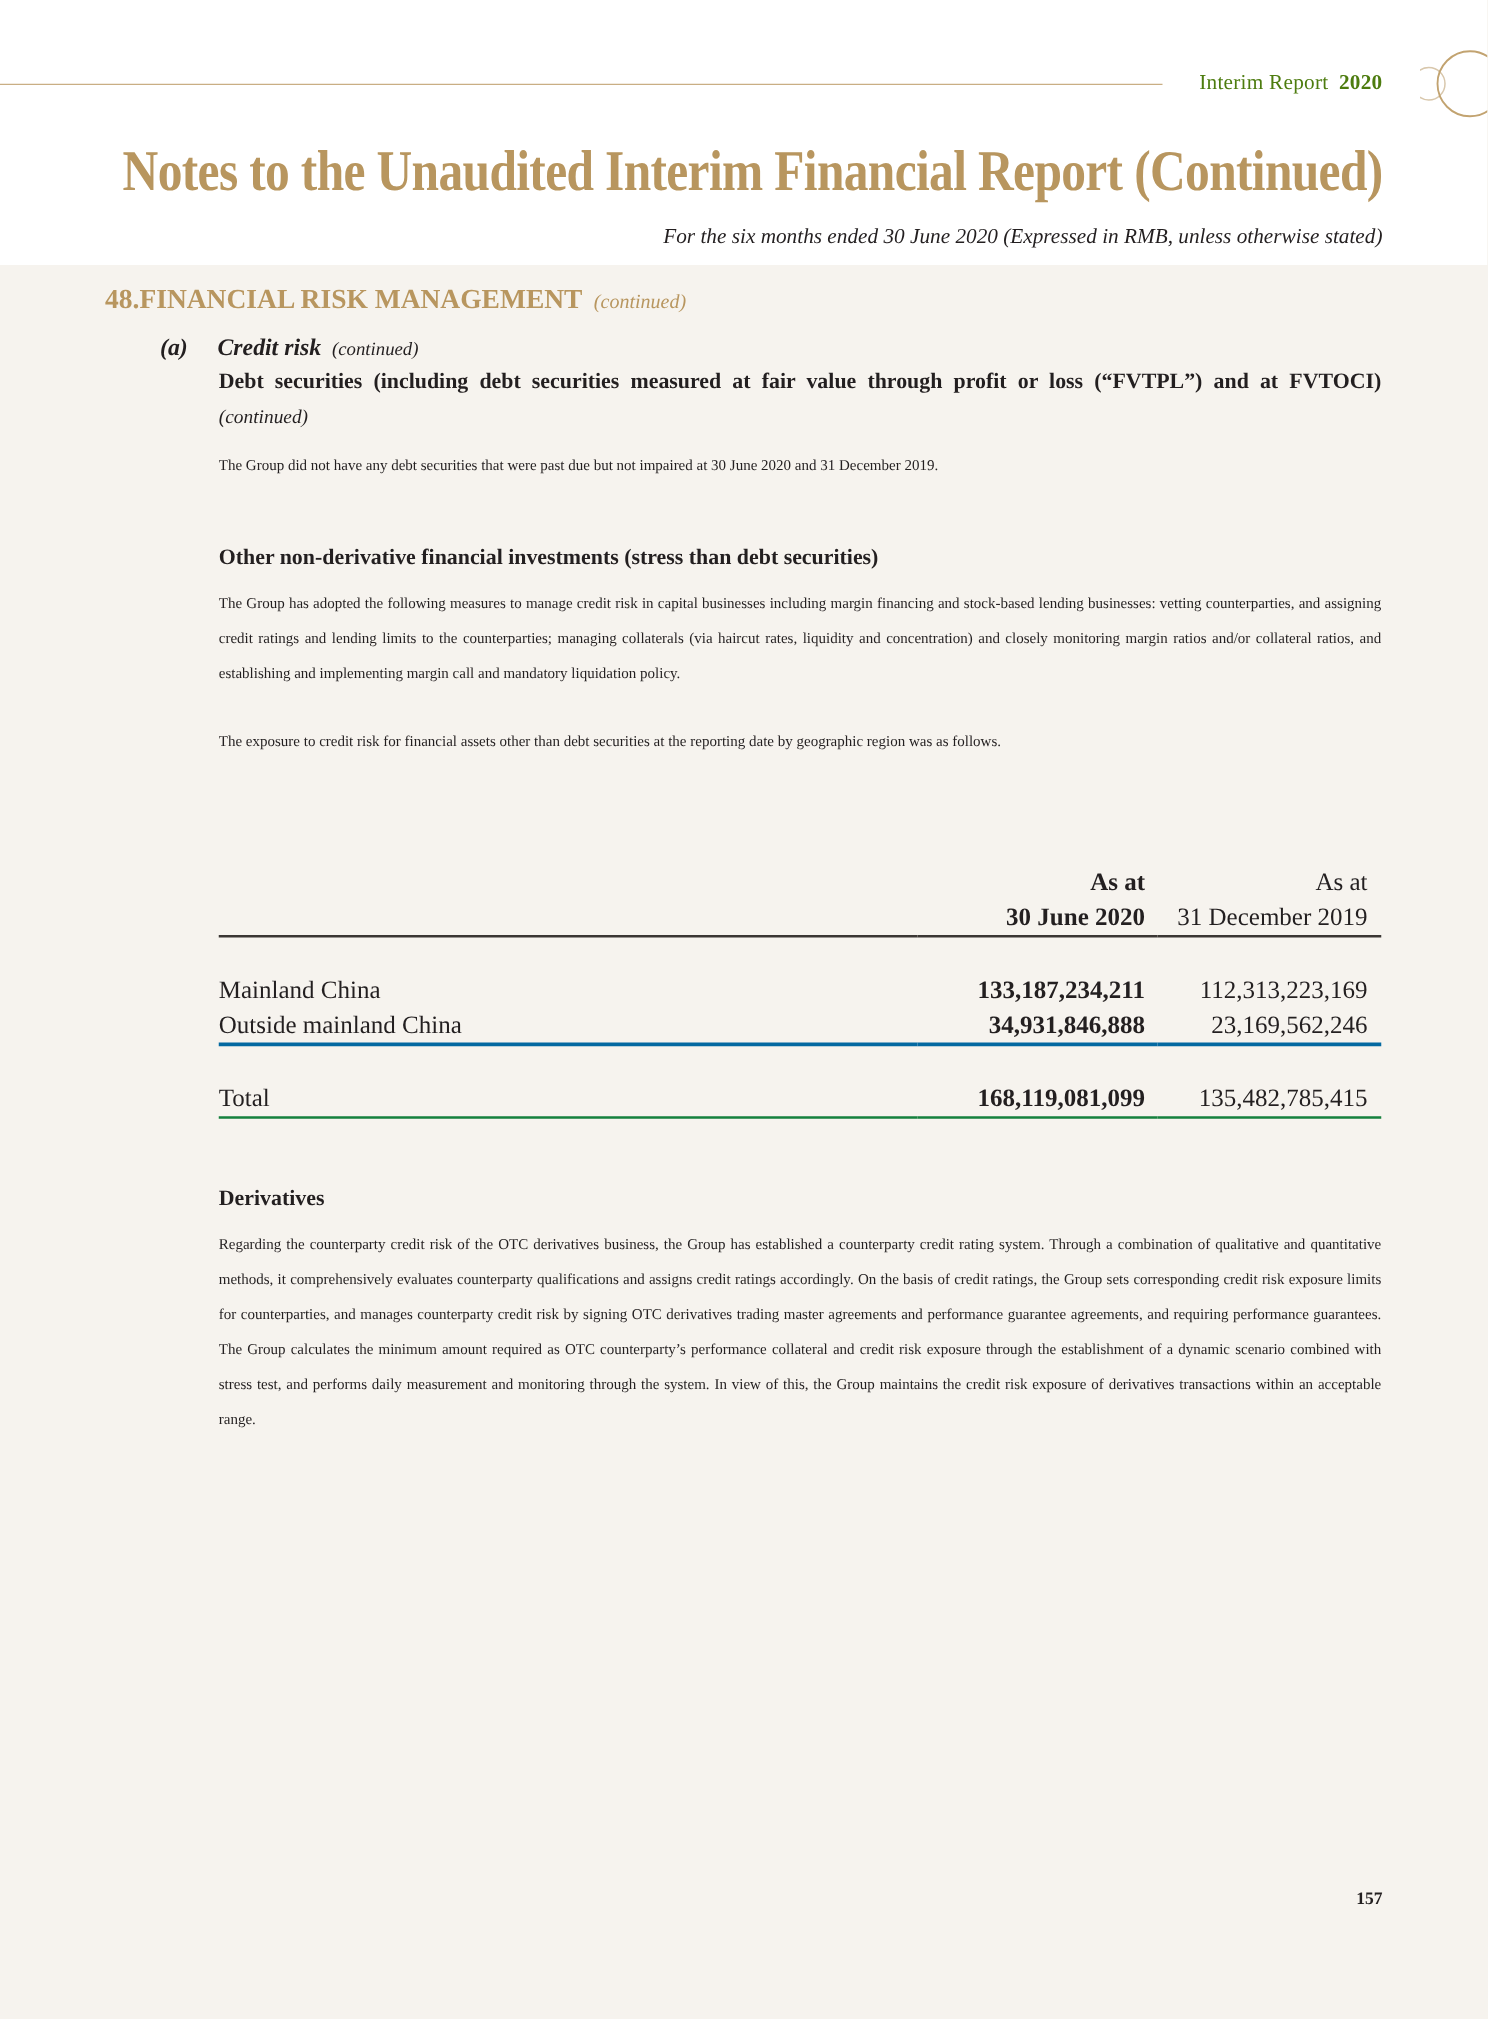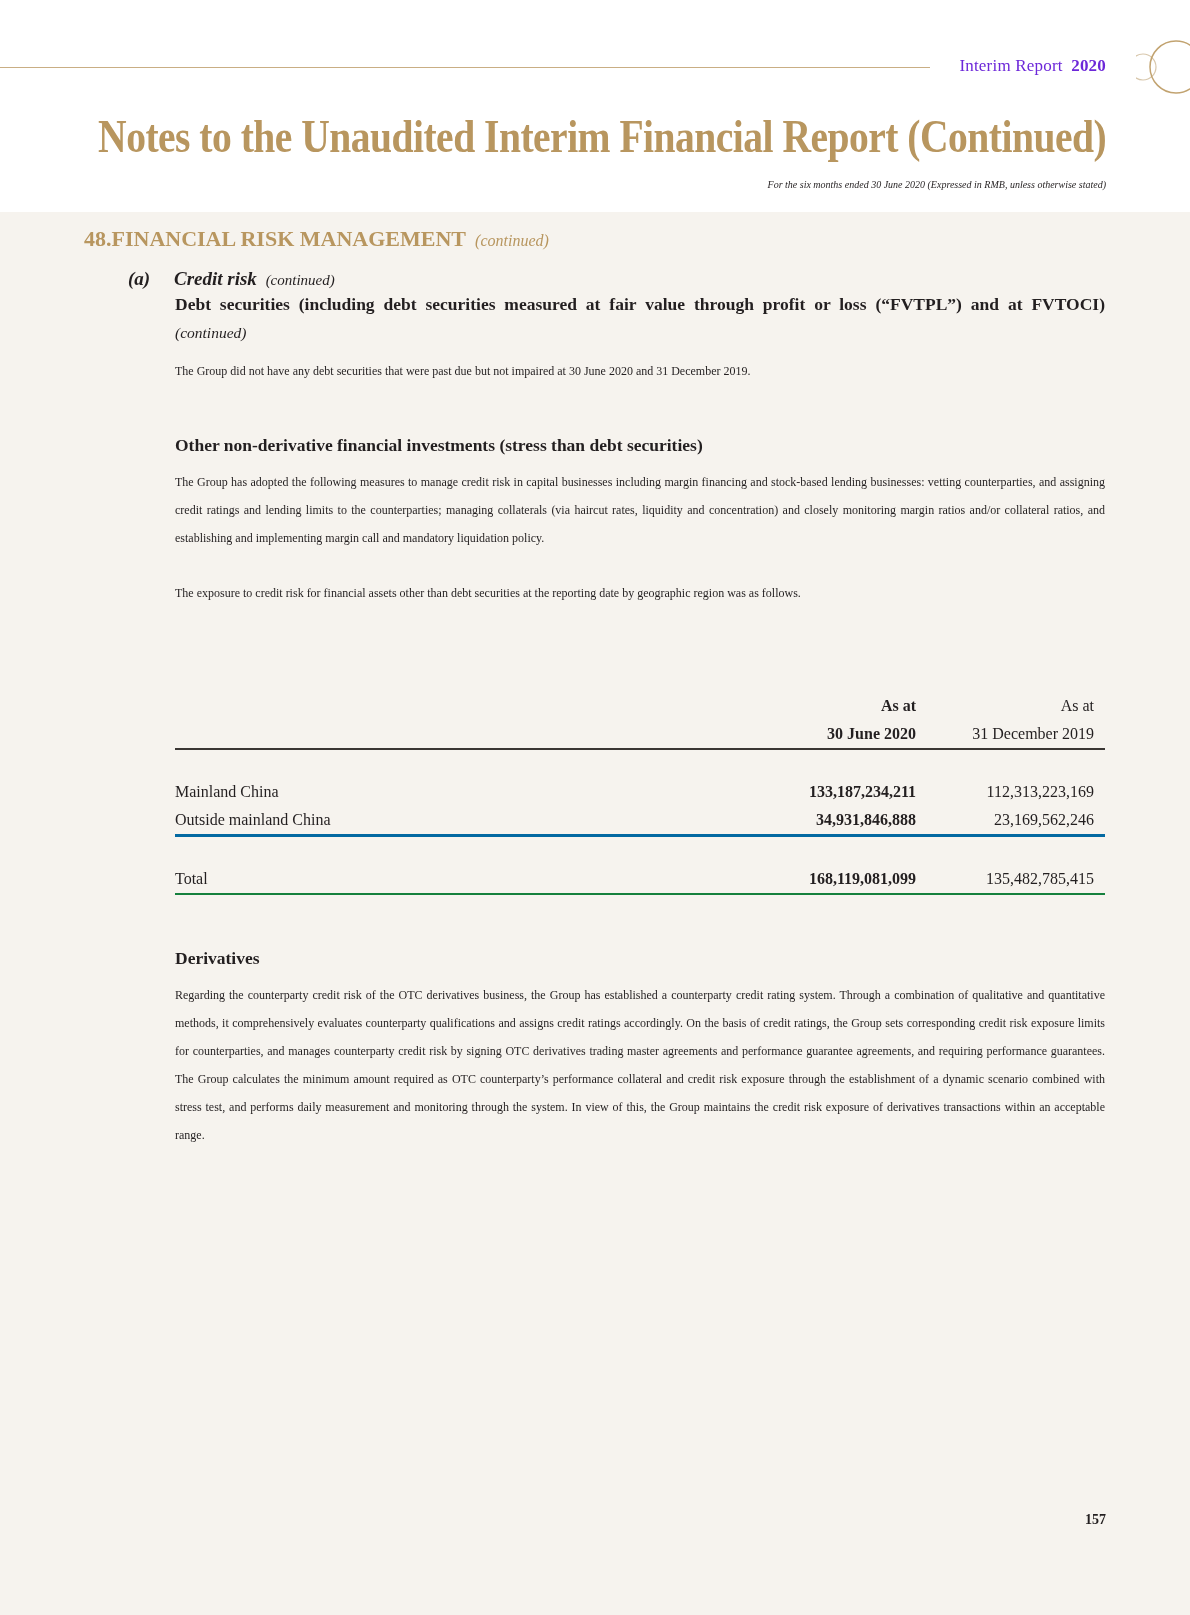--- a/index.html
+++ b/index.html
@@ -12,34 +12,34 @@
   .header-band {
     position: absolute; left: 0; top: 0; width: 1190px; height: 212px;
     background: #ffffff;
   }
   .top-rule {
     position: absolute; left: 0; top: 67px; width: 930px; height: 1px;
     background: #c9ae84;
   }
   .running-head {
     position: absolute; right: 84px; top: 56px;
-    font-size: 17px; color: #6d28d9; letter-spacing: 0.2px;
+    font-size: 17px; color: #4d7c0f; letter-spacing: 0.2px;
     white-space: nowrap;
   }
   .running-head .year { margin-left: 4px; font-weight: bold; }
   .ornament { position: absolute; left: 1136px; top: 40px; width: 54px; height: 60px; }
   .page-title {
     position: absolute; right: 84px; top: 110px;
     font-size: 46px; font-weight: bold; color: #b8965f;
     white-space: nowrap; letter-spacing: -0.6px;
     transform: scaleX(0.86); transform-origin: right center;
   }
   .subtitle {
     position: absolute; right: 84px; top: 179px;
-    font-size: 10px; font-style: italic; color: #231f20; white-space: nowrap;
+    font-size: 17px; font-style: italic; color: #231f20; white-space: nowrap;
   }
   .section-head {
     position: absolute; left: 84px; top: 226px;
     font-size: 22px; font-weight: bold; color: #b8965f; white-space: nowrap;
   }
   .section-head .num { margin-right: 0; }
   .section-head .cont { font-size: 16px; font-weight: normal; font-style: italic; margin-left: 4px; }
   .subsection-head {
     position: absolute; left: 128px; top: 268px; white-space: nowrap;
     font-size: 19px; font-style: italic; font-weight: bold;
@@ -51,21 +51,21 @@
   }
   .heading {
     font-size: 17.5px; font-weight: bold; line-height: 28px; text-align: justify;
   }
   .heading .cont { font-weight: normal; font-style: italic; font-size: 15.5px; }
   .para {
     font-size: 12px; line-height: 28px; text-align: justify; margin: 0;
   }
   table.exposure {
     position: absolute; left: 175px; top: 692px; width: 930px;
-    border-collapse: collapse; font-size: 16px;
+    border-collapse: collapse; font-size: 20px;
   }
   table.exposure td { padding: 0; height: 28px; vertical-align: middle; }
   table.exposure td.num { text-align: right; width: 168px; padding-right: 11px; }
   table.exposure td.c1 { width: 182px; font-weight: bold; padding-right: 10px; text-align: right; }
   .hdr-rule td { border-bottom: 2px solid #3a3633; }
   .thin-rule td { border-bottom: 3px solid #0369a1; }
   .thick-rule td { border-bottom: 2px solid #15803d; }
   .gap td { height: 30px; }
   .page-number {
     position: absolute; right: 84px; top: 1512px;

